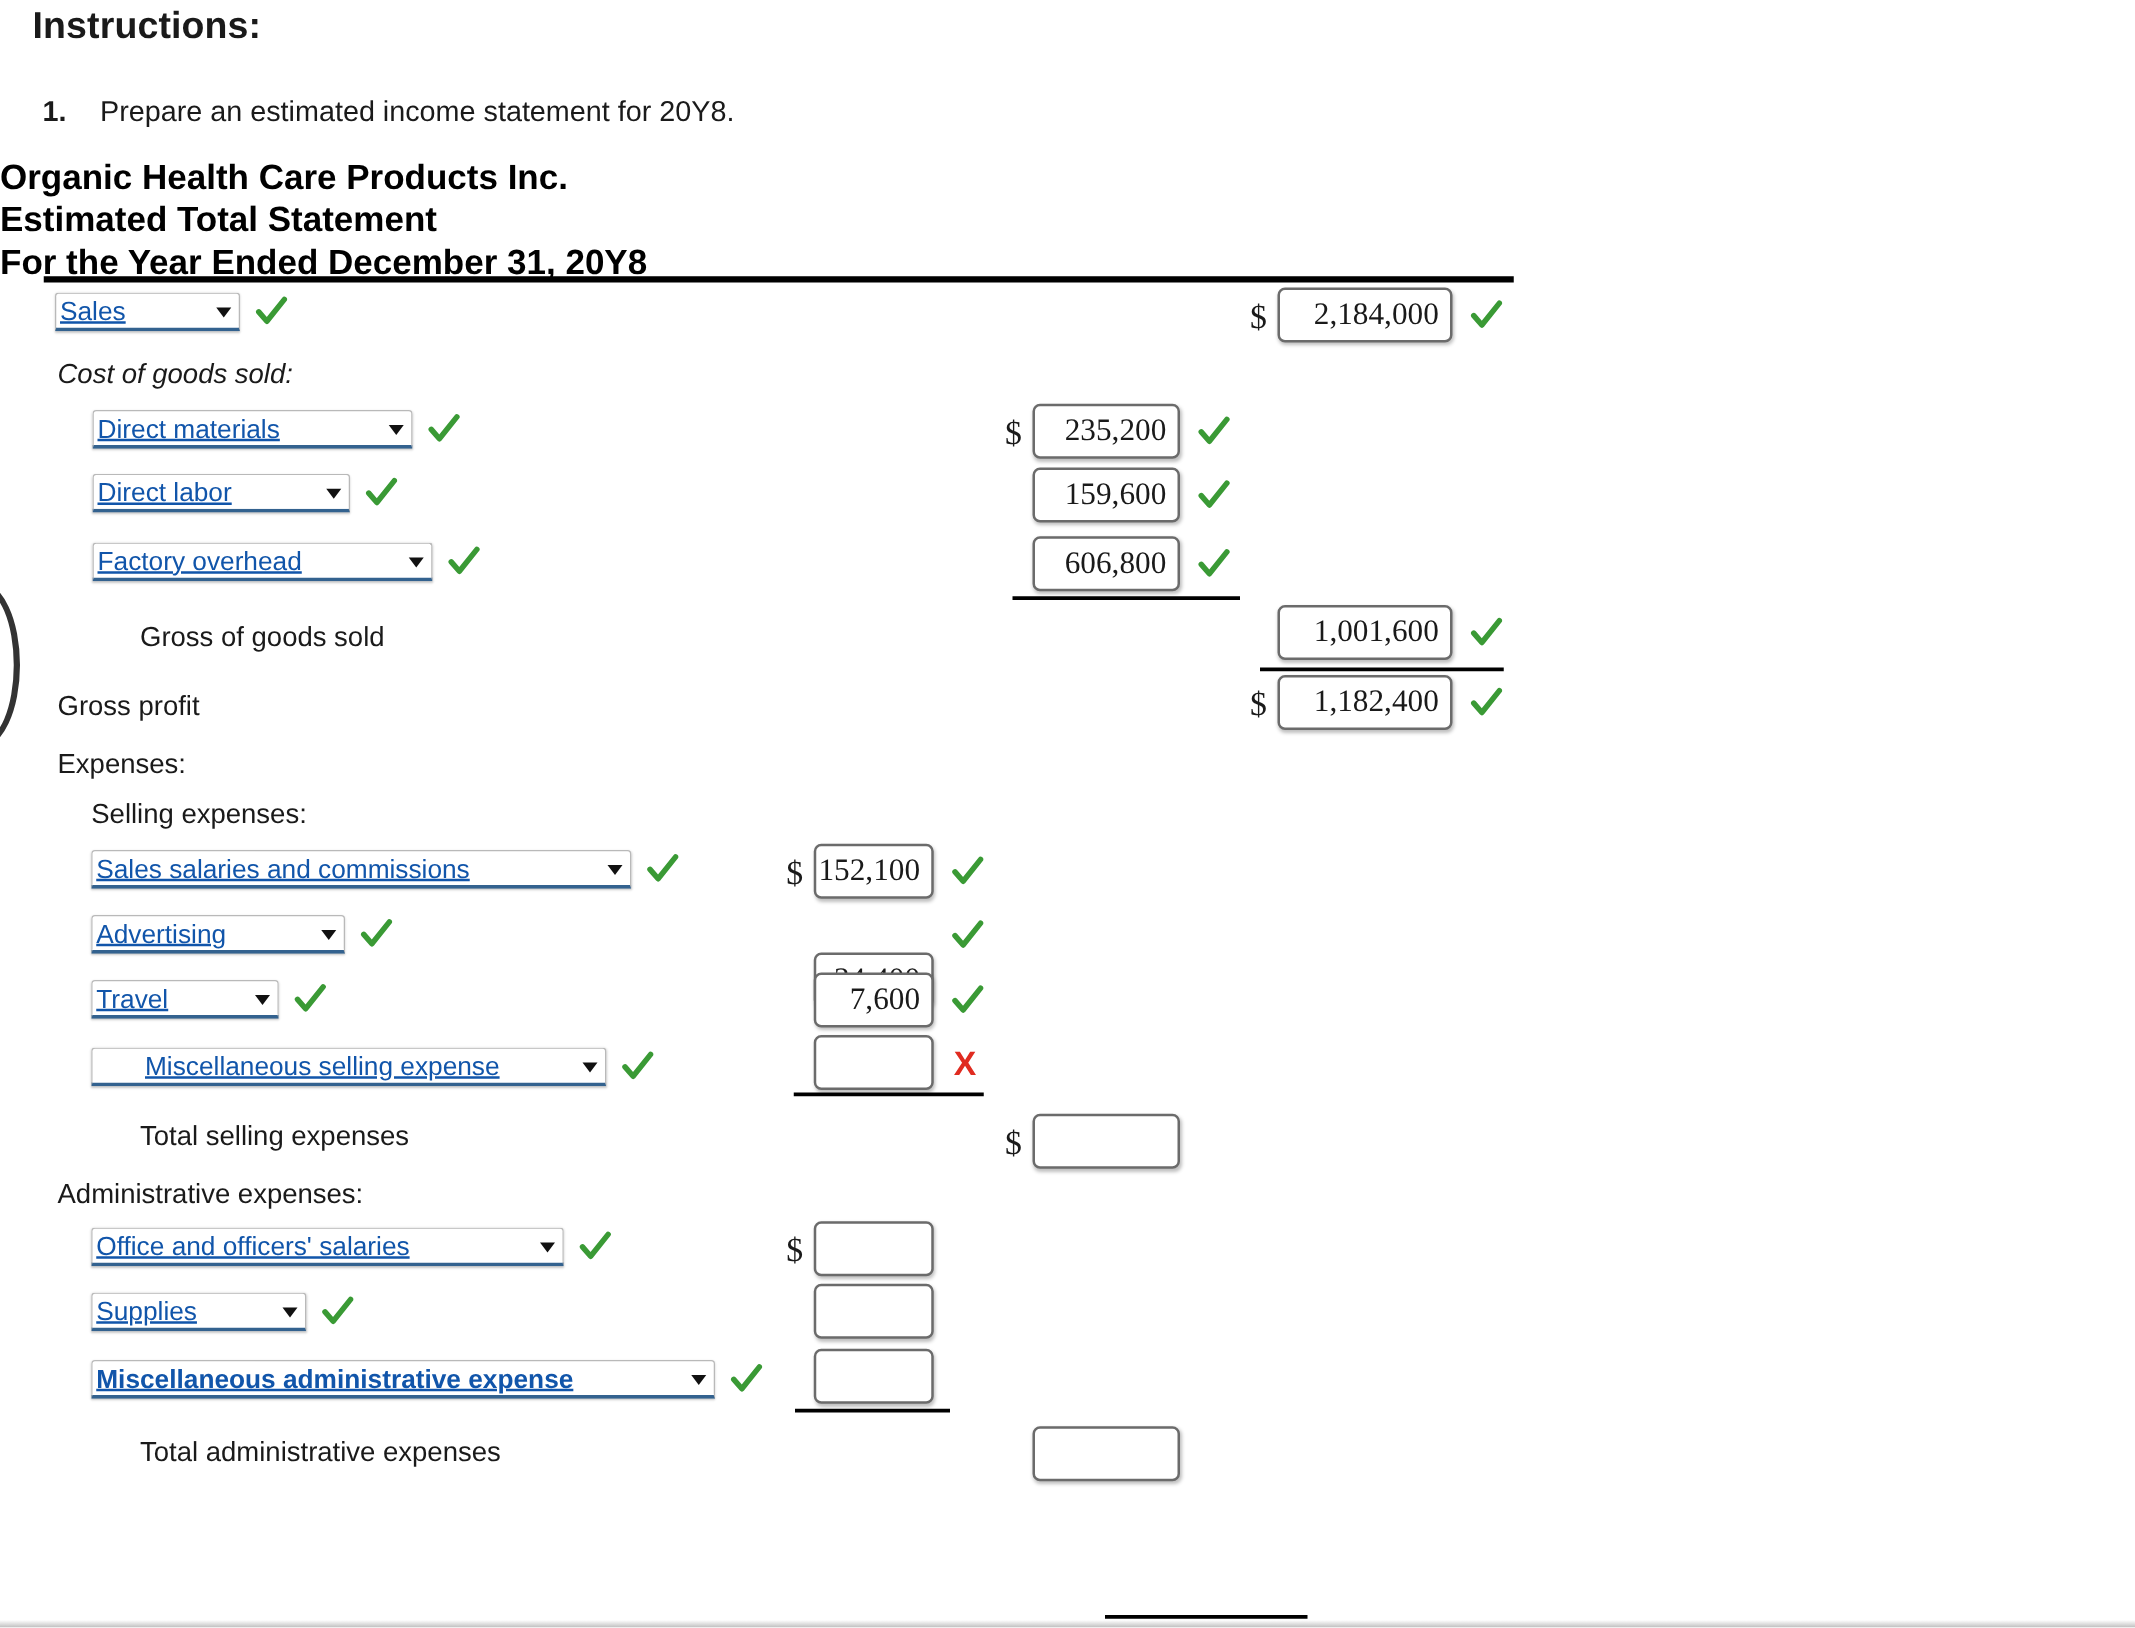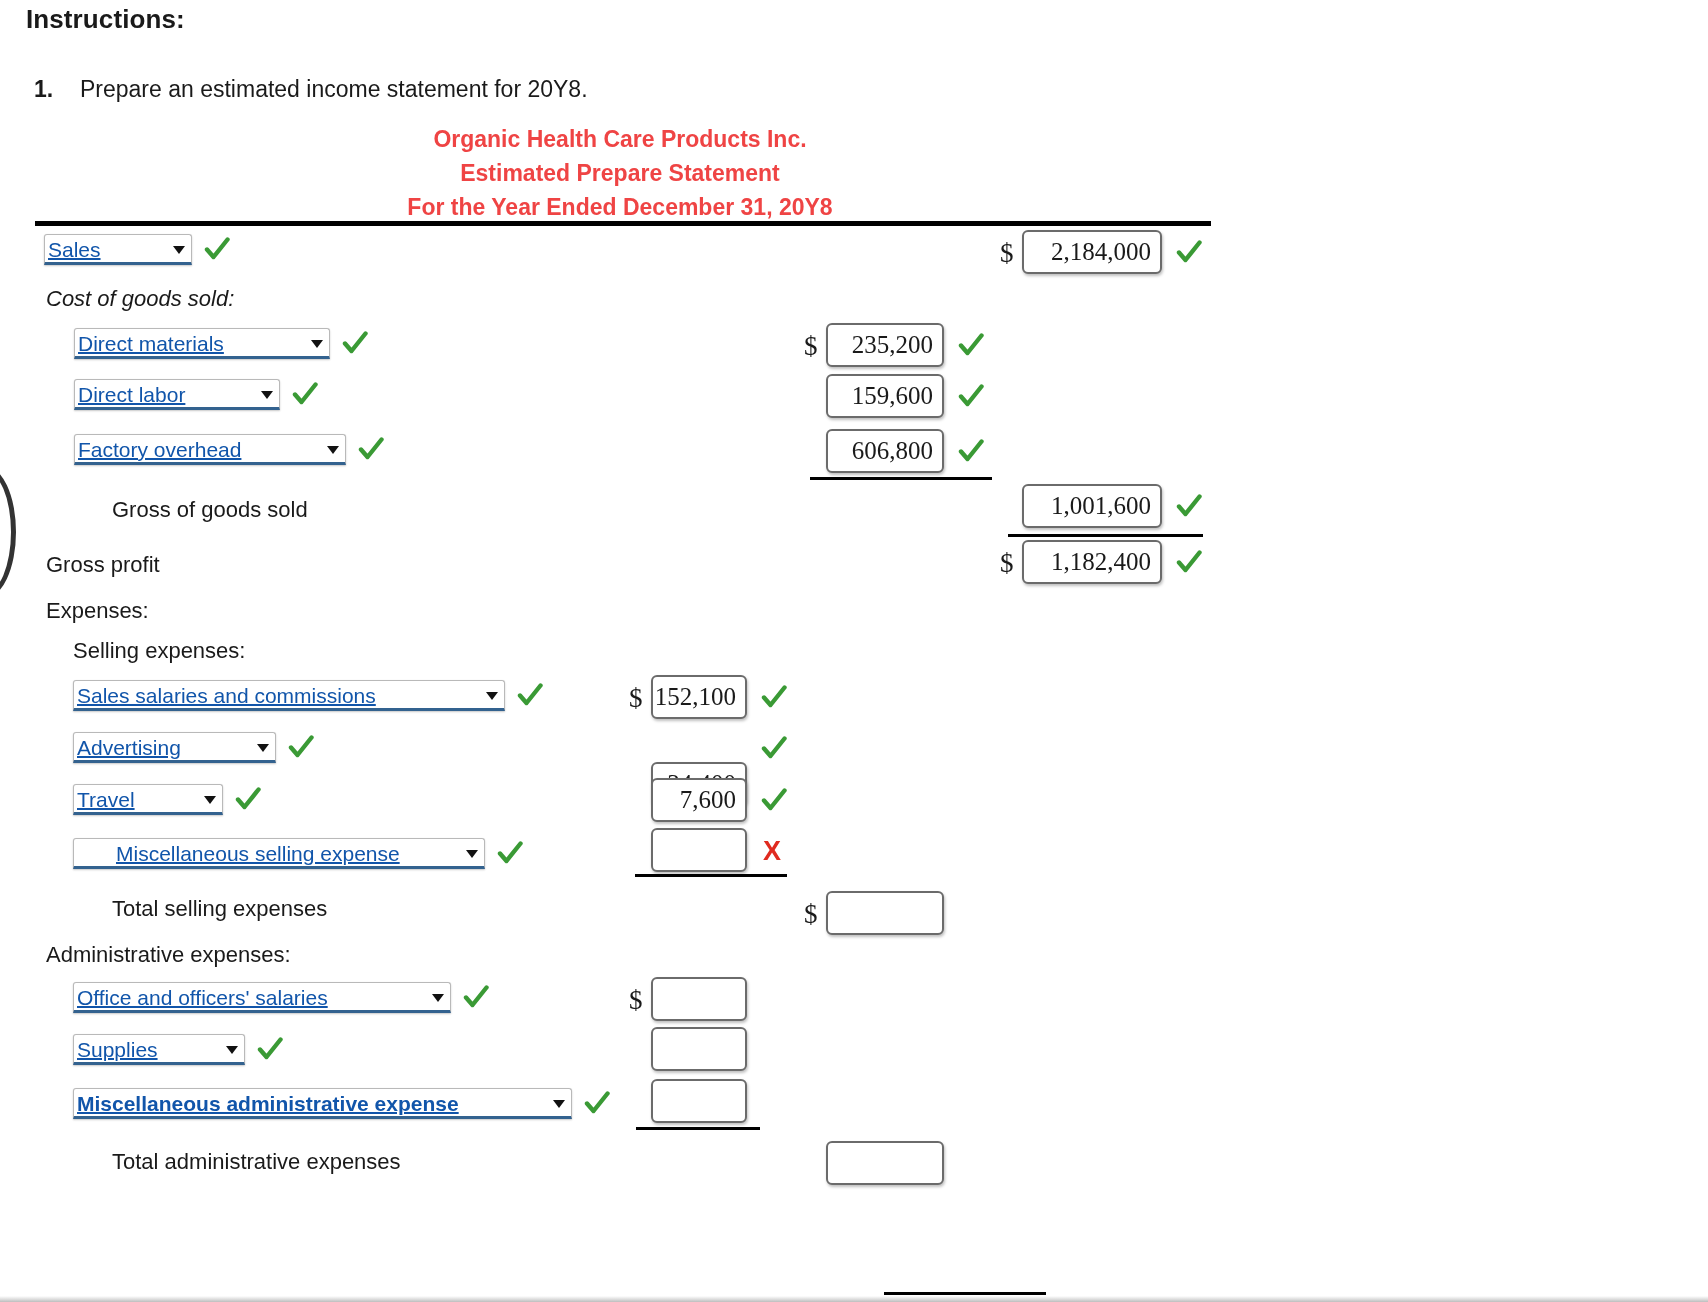--- a/index.html
+++ b/index.html
@@ -12,37 +12,37 @@
   }
   #page {
     position: relative;
     width: 1708px; height: 1302px;
     background: #fff;
   }
 
   
   .instr-title {
     position: absolute; left: 26px; top: 4px;
-    font-size: 26px; font-weight: bold; color: #1a1a1a;
+    font-size: 30px; font-weight: bold; color: #1a1a1a;
     letter-spacing: 0.1px;
   }
   .instr-num {
     position: absolute; left: 34px; top: 76px;
     font-size: 23px; font-weight: bold; color: #1a1a1a;
   }
   .instr-text {
     position: absolute; left: 80px; top: 76px;
     font-size: 23px; color: #1a1a1a; white-space: nowrap;
   }
 
   
   .stmt-head {
     position: absolute; left: 0; width: 1240px;
-    text-align: center;
-    font-size: 23px; font-weight: bold; color: #ef4444;
+    text-align: left;
+    font-size: 28px; font-weight: bold; color: #000000;
     white-space: nowrap;
   }
   .stmt-head.h1 { top: 126px; }
   .stmt-head.h2 { top: 160px; }
   .stmt-head.h3 { top: 194px; }
 
   
   .rule-top {
     position: absolute; left: 35px; top: 221px;
     width: 1176px; height: 5px; background: #000;
@@ -147,21 +147,21 @@
 </head>
 <body>
 
 <div id="page">
 
   <div class="instr-title">Instructions:</div>
   <div class="instr-num">1.</div>
   <div class="instr-text">Prepare an estimated income statement for 20Y8.</div>
 
   <div class="stmt-head h1">Organic Health Care Products Inc.</div>
-  <div class="stmt-head h2">Estimated Prepare Statement</div>
+  <div class="stmt-head h2">Estimated Total Statement</div>
   <div class="stmt-head h3">For the Year Ended December 31, 20Y8</div>
 
   <div class="rule-top"></div>
 
   <div class="arc"></div>
 
   <div id="rows-layer">
       <div class="sel" style="left: 44px; top: 234px; width: 148px;"><span class="sel-text">Sales</span><span class="caret"></span></div>
       <div class="mark-ok" style="left: 204px; top: 236px;">
         <svg viewBox="0 0 26 26" xmlns="http://www.w3.org/2000/svg">

